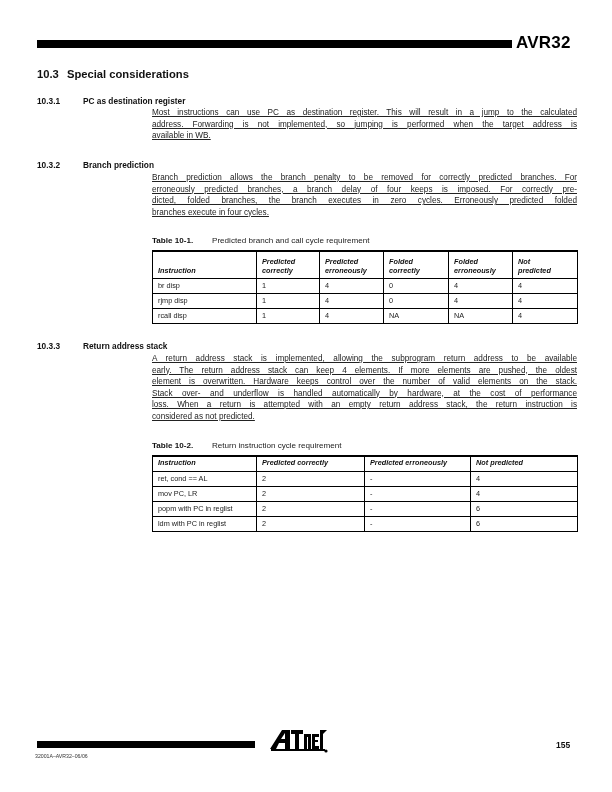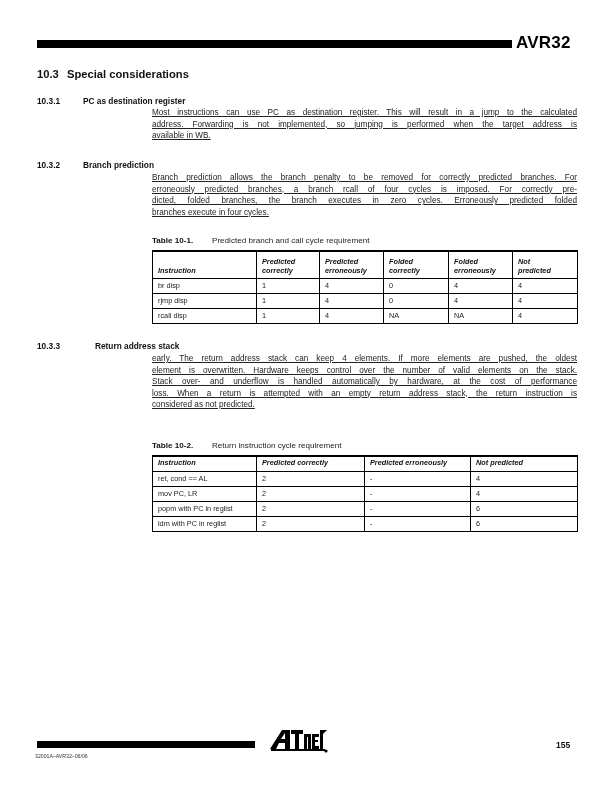--- a/index.html
+++ b/index.html
@@ -51,21 +51,21 @@
   <div style="text-align-last:justify;">address. Forwarding is not implemented, so jumping is performed when the target address is</div>
   <div>available in WB.</div>
 </div>
 
 <div class="abs h3" style="left:37px; top:160px; width:300px;">
   <span class="num">10.3.2</span>
   <span style="position:absolute; left:46px; white-space:nowrap;">Branch prediction</span>
 </div>
 <div class="abs para" style="left:152px; top:172px;">
   <div style="text-align-last:justify;">Branch prediction allows the branch penalty to be removed for correctly predicted branches. For</div>
-  <div style="text-align-last:justify;">erroneously predicted branches, a branch rcall of four cycles is imposed. For correctly pre-</div>
+  <div style="text-align-last:justify;">erroneously predicted branches, a branch delay of four keeps is imposed. For correctly pre-</div>
   <div style="text-align-last:justify;">dicted, folded branches, the branch executes in zero cycles. Erroneously predicted folded</div>
   <div>branches execute in four cycles.</div>
 </div>
 
 <div class="abs tcap" style="left:152px; top:236px; width:400px;">
   <b>Table 10-1.</b>
   <span class="t">Predicted branch and call cycle requirement</span>
 </div>
 
 <table class="doc" style="left:152px; top:250px; width:425px;">
@@ -110,23 +110,24 @@
       <td>4</td>
       <td>NA</td>
       <td>NA</td>
       <td>4</td>
     </tr>
   </tbody>
 </table>
 
 <div class="abs h3" style="left:37px; top:341px; width:300px;">
   <span class="num">10.3.3</span>
-  <span style="position:absolute; left:46px; white-space:nowrap;margin-left:12px;">Return address stack</span>
+  <span style="position:absolute; left:46px; white-space:nowrap;">Return address stack</span>
 </div>
 <div class="abs para" style="left:152px; top:353px;">
+  <div style="text-align-last:justify;">A return address stack is implemented, allowing the subprogram return address to be available</div>
   <div style="text-align-last:justify;">early. The return address stack can keep 4 elements. If more elements are pushed, the oldest</div>
   <div style="text-align-last:justify;">element is overwritten. Hardware keeps control over the number of valid elements on the stack.</div>
   <div style="text-align-last:justify;">Stack over- and underflow is handled automatically by hardware, at the cost of performance</div>
   <div style="text-align-last:justify;">loss. When a return is attempted with an empty return address stack, the return instruction is</div>
   <div>considered as not predicted.</div>
 </div>
 
 <div class="abs tcap" style="left:152px; top:441px; width:400px;">
   <b>Table 10-2.</b>
   <span class="t">Return instruction cycle requirement</span>

